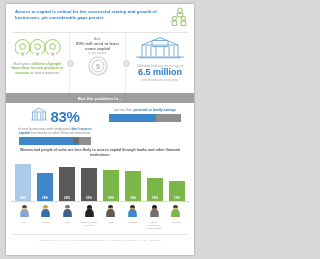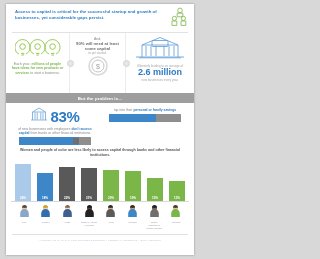--- a/index.html
+++ b/index.html
@@ -187,21 +187,21 @@
           <g fill="none" stroke="#5b9bd5" stroke-width=".8">
             <path d="M26 1.5 L44 9 H8 Z"></path>
             <rect x="18" y="4.5" width="16" height="6" rx="1"></rect>
             <path d="M8 9v12M44 9v12M2 21h48"></path>
             <path d="M12 10v10M17 10v10M22 10v10M30 10v10M35 10v10M40 10v10"></path>
             <path d="M5 21.8h42"></path>
           </g>
         </svg>
       </div>
       <div class="tiny">Ultimately leading to an average of</div>
-      <div class="big-num">2.6 million</div>
+      <div class="big-num">6.5 million</div>
       <div class="tiny">new businesses every year.</div>
     </div>
 
   </div>
 
   <div class="banner">
     <span>But the problem is...</span>
   </div>
 
   <div class="stats">

